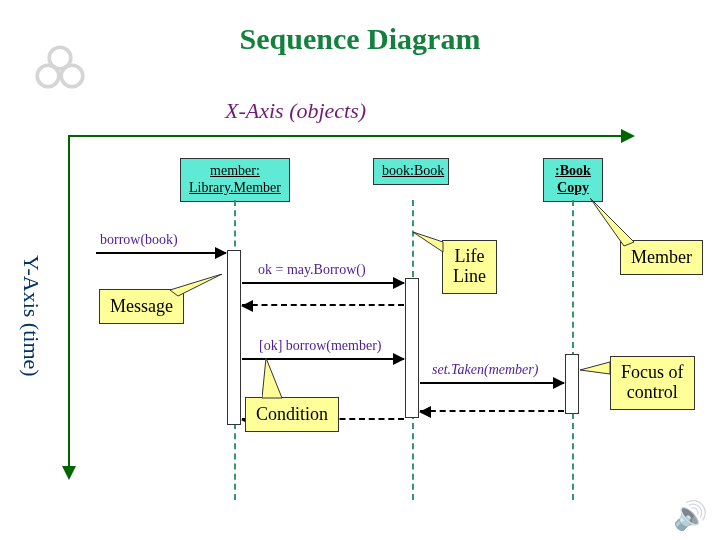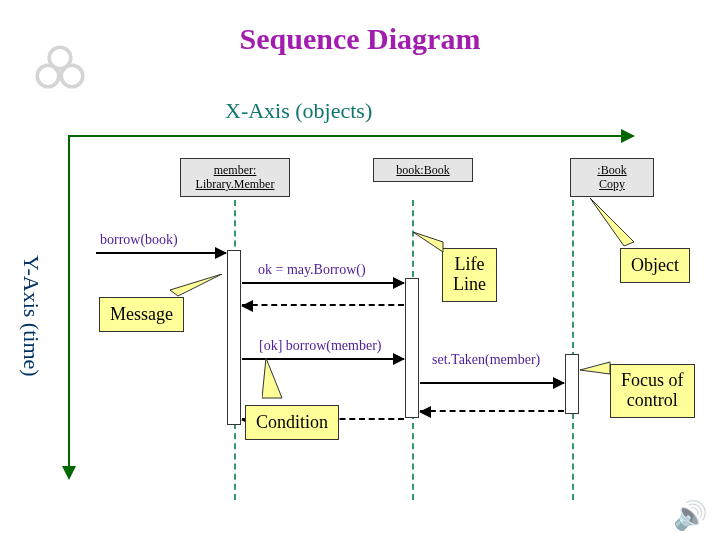--- a/index.html
+++ b/index.html
@@ -1,44 +1,44 @@
 <!DOCTYPE html>
 <html><head>
 <meta charset="utf-8">
 <style>
   * { box-sizing: border-box; margin: 0; padding: 0; }
   html, body { width: 720px; height: 540px; font-family: "Times New Roman", serif; background: #fff; position: relative; }
   .slide { width: 720px; height: 540px; position: relative; overflow: hidden; }
-  .title { position: absolute; top: 22px; left: 0; width: 100%; text-align: center; font-size: 30px; font-weight: bold; color: #a21caf; }
+  .title { position: absolute; top: 22px; left: 0; width: 100%; text-align: center; font-size: 30px; font-weight: bold; color: #15803d; }
   .logo { position: absolute; top: 40px; left: 30px; width: 60px; height: 60px; opacity: 0.35; }
   .logo svg { width: 100%; height: 100%; }
-  .xaxis-label { position: absolute; top: 98px; left: 225px; font-size: 22px; color: #0f766e; }
+  .xaxis-label { position: absolute; top: 98px; left: 225px; font-size: 22px; color: #701a75; font-style: italic; }
   .yaxis-label { position: absolute; top: 255px; left: 18px; font-size: 22px; color: #003366; writing-mode: vertical-rl; }
   .xaxis-arrow { position: absolute; top: 135px; left: 68px; width: 557px; height: 2px; background: #006600; }
   .xaxis-arrow::after { content: ""; position: absolute; right: -10px; top: -6px; border-left: 14px solid #006600; border-top: 7px solid transparent; border-bottom: 7px solid transparent; }
   .yaxis-arrow { position: absolute; top: 135px; left: 68px; width: 2px; height: 335px; background: #006600; }
   .yaxis-arrow::after { content: ""; position: absolute; bottom: -10px; left: -6px; border-top: 14px solid #006600; border-left: 7px solid transparent; border-right: 7px solid transparent; }
-  .obj { position: absolute; top: 158px; background: #e5e5e5; border: 1px solid #333; text-align: center; font-size: 12px; padding: 4px 8px; text-decoration: underline; line-height: 1.2; }
+  .obj { position: absolute; top: 158px; background: #5eead4; border: 1px solid #333; text-align: center; font-size: 14px; padding: 4px 8px; text-decoration: underline; line-height: 1.2; }
   .obj1 { left: 180px; width: 110px; }
-  .obj2 { left: 373px; width: 100px; }
-  .obj3 { left: 570px; width: 84px; }
+  .obj2 { left: 373px; width: 76px; }
+  .obj3 { left: 543px; width: 60px; font-weight: bold; }
   .lifeline { position: absolute; top: 200px; border-left: 2px dashed #339966; height: 300px; }
   .ll1 { left: 234px; }
   .ll2 { left: 412px; }
   .ll3 { left: 572px; }
   .activation { position: absolute; background: #fff; border: 1px solid #333; width: 14px; }
   .act1 { left: 227px; top: 250px; height: 175px; }
   .act2 { left: 405px; top: 278px; height: 140px; }
   .act3 { left: 565px; top: 354px; height: 60px; }
   .msg { position: absolute; font-size: 14px; color: #4c1d95; white-space: nowrap; }
   .arrow { position: absolute; height: 2px; background: #000; }
   .arrow.tri::after { content: ""; position: absolute; right: -1px; top: -5px; border-left: 12px solid #000; border-top: 6px solid transparent; border-bottom: 6px solid transparent; }
   .arrow.dash { background: transparent; border-top: 2px dashed #000; }
   .arrow.dash.left::before { content: ""; position: absolute; left: -1px; top: -6px; border-right: 12px solid #000; border-top: 6px solid transparent; border-bottom: 6px solid transparent; }
-  .callout { position: absolute; background: #ffff99; border: 1px solid #333; font-size: 18px; text-align: center; padding: 6px 10px; margin-top: 8px; }
+  .callout { position: absolute; background: #ffff99; border: 1px solid #333; font-size: 18px; text-align: center; padding: 6px 10px; }
   .speaker { position: absolute; right: 12px; bottom: 8px; font-size: 28px; opacity: 0.6; }
 </style>
 </head>
 <body>
 
 <div class="slide">
 
   <div class="logo">
     <svg viewBox="0 0 100 100">
         <g fill="none" stroke="#888" stroke-width="6">
@@ -73,38 +73,38 @@
   <div class="msg" style="left:100px; top:232px;">borrow(book)</div>
   <div class="arrow tri" style="left:96px; top:252px; width:130px;"></div>
 
   <div class="msg" style="left:258px; top:262px;">ok = may.Borrow()</div>
   <div class="arrow tri" style="left:242px; top:282px; width:162px;"></div>
   <div class="arrow dash left" style="left:242px; top:304px; width:162px;"></div>
 
   <div class="msg" style="left:259px; top:338px;">[ok] borrow(member)</div>
   <div class="arrow tri" style="left:242px; top:358px; width:162px;"></div>
 
-  <div class="msg" style="left:432px; top:352px;">set.Taken(member)</div>
+  <div class="msg" style="left:432px; top:362px;font-style:italic;">set.Taken(member)</div>
   <div class="arrow tri" style="left:420px; top:382px; width:144px;"></div>
 
   <div class="arrow dash left" style="left:420px; top:410px; width:144px;"></div>
   <div class="arrow dash left" style="left:242px; top:418px; width:162px;"></div>
 
   <div class="callout" style="left:99px; top:289px;text-align:right;">Message</div>
   <svg style="position:absolute; left:170px; top:274px; width:60px; height:24px;">
       <polygon points="0,16 52,0 8,22" fill="#ffff99" stroke="#333"></polygon>
     </svg>
 
   <div class="callout" style="left:442px; top:240px; line-height:1.1; white-space:pre-line;">Life
 Line</div>
   <svg style="position:absolute; left:413px; top:232px; width:36px; height:26px;">
       <polygon points="0,0 30,10 30,20" fill="#ffff99" stroke="#333"></polygon>
     </svg>
 
-  <div class="callout" style="left:620px; top:240px;">Object</div>
+  <div class="callout" style="left:620px; top:240px;">Member</div>
   <svg style="position:absolute; left:590px; top:198px; width:50px; height:50px;">
       <polygon points="0,0 44,44 34,48" fill="#ffff99" stroke="#333"></polygon>
     </svg>
 
   <div class="callout" style="left:610px; top:356px; line-height:1.1; white-space:pre-line;font-family:Liberation Serif, serif;">Focus of
 control</div>
   <svg style="position:absolute; left:580px; top:360px; width:36px; height:20px;">
       <polygon points="0,10 30,2 30,14" fill="#ffff99" stroke="#333"></polygon>
     </svg>
 

